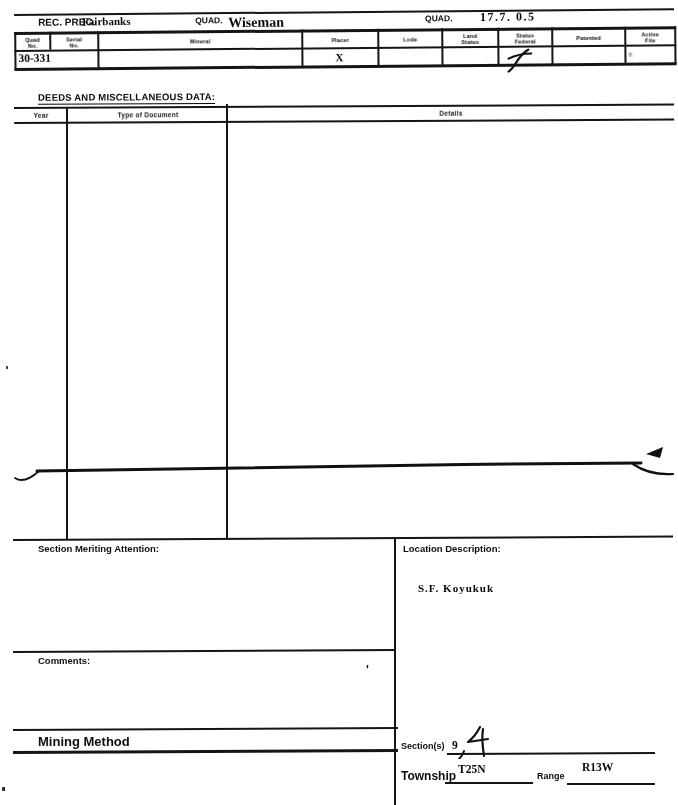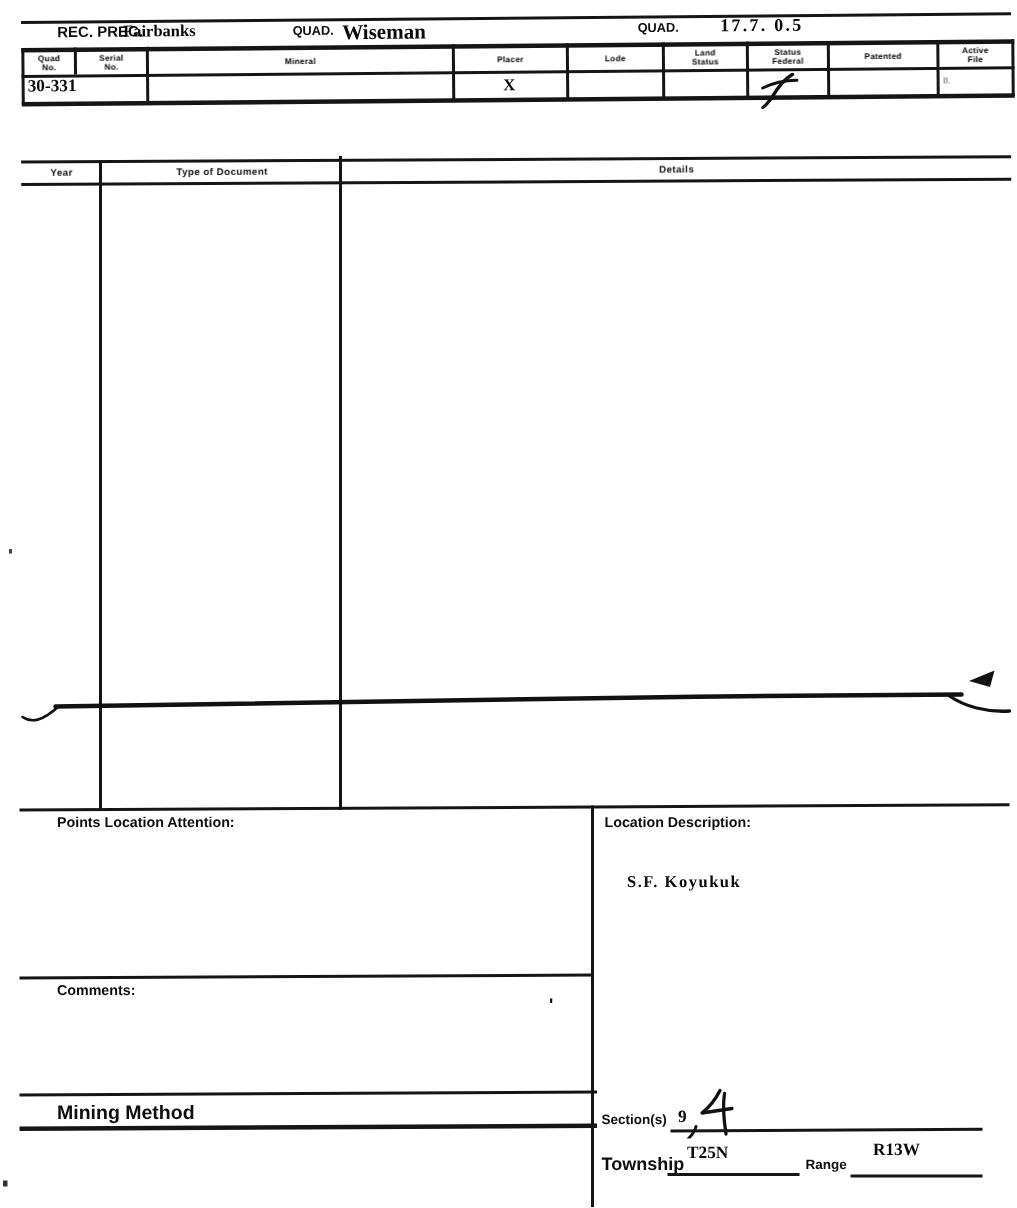--- a/index.html
+++ b/index.html
@@ -94,20 +94,21 @@
     <svg class="abs" style="left:494px;top:44px;" width="26" height="24" viewBox="0 0 26 24" aria-label="F">
       <path d="M22,1 C17,4 12,10 9,15 C7,18 5,21 2,23" stroke="#111" stroke-width="2.2" fill="none" stroke-linecap="round"></path>
       <path d="M2,10 C8,7 16,5 25,5" stroke="#111" stroke-width="2" fill="none" stroke-linecap="round"></path>
     </svg>
     <div class="abs" style="left:596px;top:48px;width:42px;text-align:center;font-size:6px;color:#555;filter:blur(0.3px);">· 8.</div>
 
     <div class="hline" style="left:2px;top:59px;width:662px;height:2.5px;"></div>
   </div>
 
   <div class="deedshead">
+    <span class="lbl abs" style="left:26px;top:0;font-size:9.5px;border-bottom:1.5px solid #000;padding-bottom:1px;letter-spacing:0.2px;">DEEDS AND MISCELLANEOUS DATA:</span>
     <div class="hline" style="left:2px;top:15px;width:660px;"></div>
     <div class="deedhdr" style="left:2px;width:54px;">
       <div>Year</div>
     </div>
     <div class="deedhdr" style="left:56px;width:160px;">
       <div>Type of Document</div>
     </div>
     <div class="deedhdr" style="left:216px;width:446px;">
       <div>Details</div>
     </div>
@@ -123,21 +124,21 @@
     <path d="M620,19 C630,26 645,30 660,29" stroke="#111" stroke-width="2.2" fill="none" stroke-linecap="round"></path>
     <polygon points="633,9 650,2 647,13" fill="#111"></polygon>
   </svg>
 
   <div class="abs" style="left:6px;top:366px;width:2px;height:3px;background:#444;"></div>
   <div class="abs" style="left:2px;top:787px;width:3px;height:4px;background:#333;"></div>
 
   <div class="hline slope" style="left:13px;top:539px;width:660px;"></div>
   <div class="vline" style="left:394px;top:537px;height:268px;"></div>
 
-  <span class="lbl abs" style="left:38px;top:543px;font-size:9.5px;">Points Location Attention:</span>
+  <span class="lbl abs" style="left:38px;top:543px;font-size:9.5px;">Section Meriting Attention:</span>
 
   <span class="lbl abs" style="left:403px;top:543px;font-size:9.5px;">Location Description:</span>
   <span class="mono abs" style="left:418px;top:582px;font-size:11px;letter-spacing:1px;">S.F. Koyukuk</span>
 
   <div class="hline slope" style="left:13px;top:651px;width:383px;"></div>
   <span class="lbl abs" style="left:38px;top:655px;font-size:9.5px;">Comments:</span>
   <span class="lbl abs" style="left:366px;top:663px;font-size:12px;">'</span>
 
 
   <div class="hline slope" style="left:13px;top:729px;width:385px;"></div>

